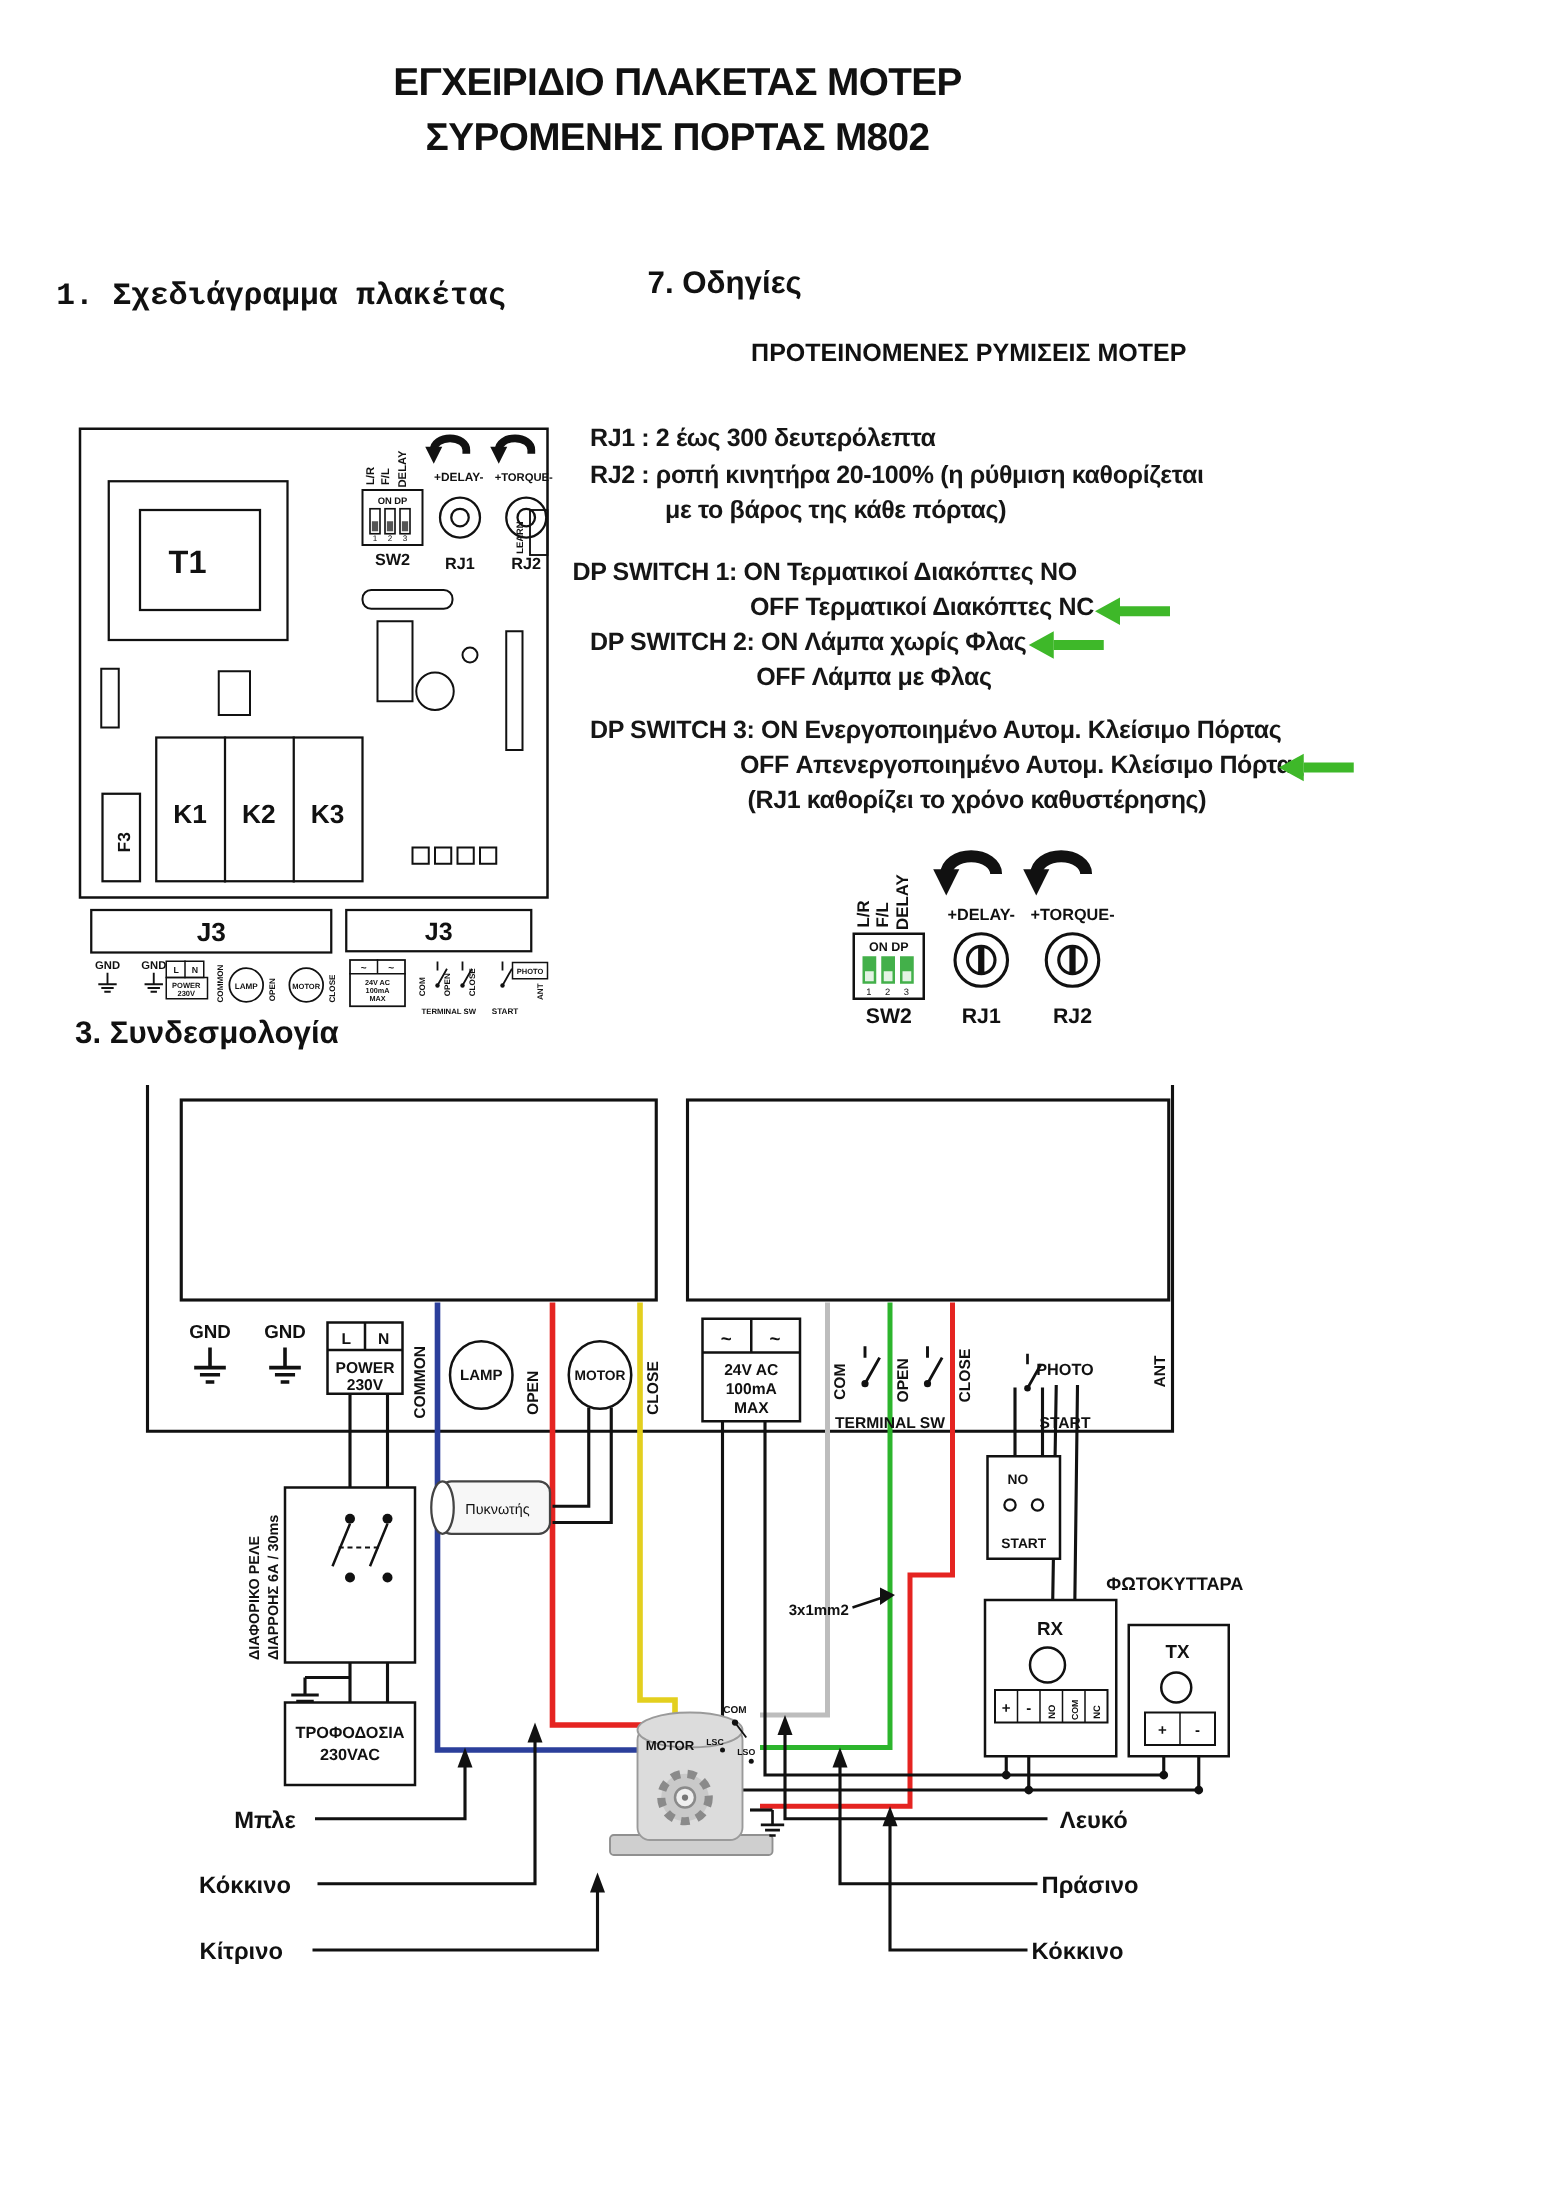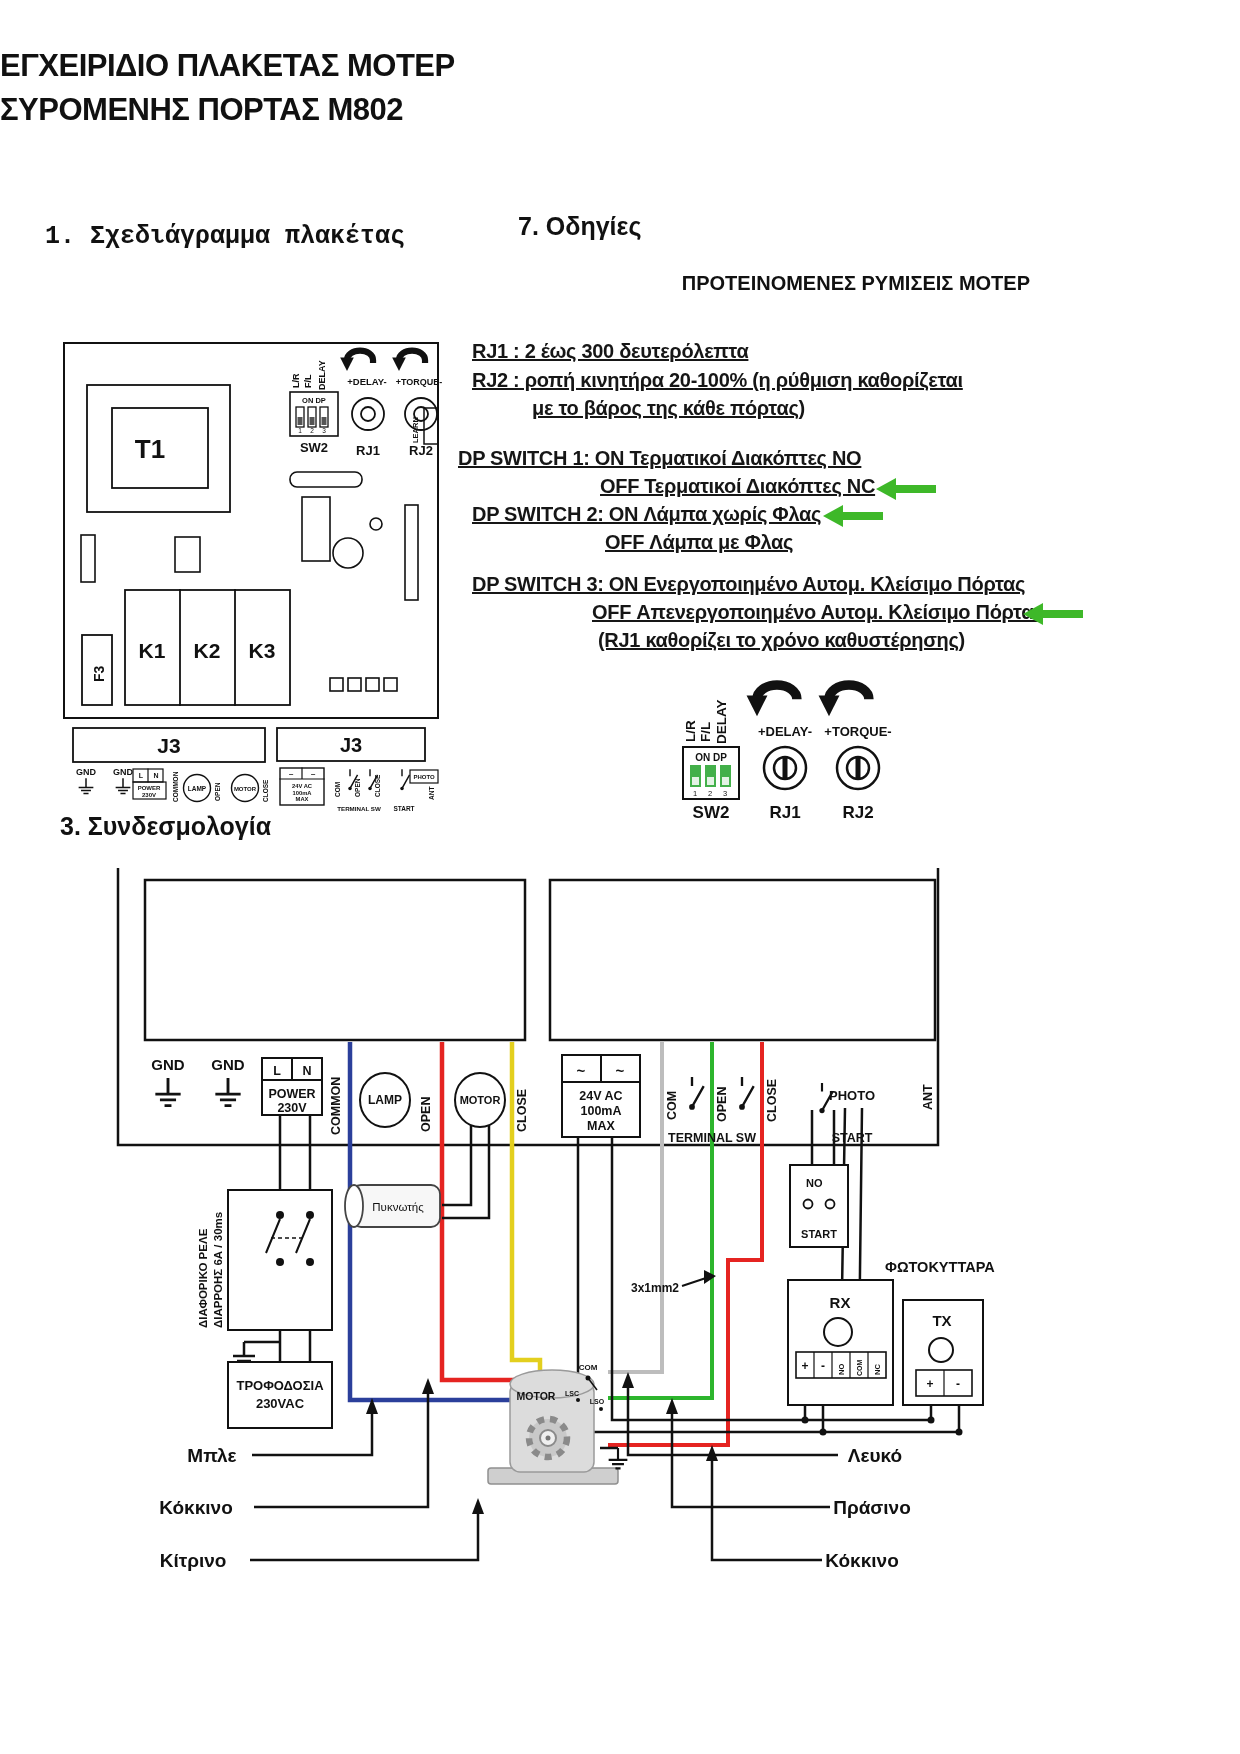--- a/index.html
+++ b/index.html
@@ -1,36 +1,36 @@
 <!DOCTYPE html>
 <html><head>
 <meta charset="utf-8">
 <style>
   html,body{margin:0;padding:0;background:#ffffff;}
   body{width:1240px;height:1754px;position:relative;overflow:hidden;
        font-family:"Liberation Sans",sans-serif;color:#1a1a1a;}
   .abs{position:absolute;white-space:nowrap;}
-  .title{width:1084px;text-align:left;font-size:31px;font-weight:700;letter-spacing:-0.5px;color:#111;}
+  .title{width:1084px;text-align:center;font-size:31px;font-weight:700;letter-spacing:-0.5px;color:#111;}
   .h2{font-size:25px;font-weight:700;color:#111;}
   .sub{font-size:20px;font-weight:700;text-align:center;color:#111;}
-  .ln{font-size:20px;font-weight:700;letter-spacing:-0.3px;color:#161616;text-decoration:underline;}
+  .ln{font-size:20px;font-weight:700;letter-spacing:-0.3px;color:#161616;}
   svg{position:absolute;left:0;top:0;pointer-events:none;}
   svg text{font-family:"Liberation Sans",sans-serif;fill:#111;}
 </style>
 </head>
 <body>
 
 <div class="abs title" style="top:48px;left:0;">ΕΓΧΕΙΡΙΔΙΟ ΠΛΑΚΕΤΑΣ ΜΟΤΕΡ</div>
 <div class="abs title" style="top:92px;left:0;">ΣΥΡΟΜΕΝΗΣ ΠΟΡΤΑΣ Μ802</div>
 
 <div class="abs h2" style="left:45px;top:222px;font-family:Liberation Mono, monospace;">1. Σχεδιάγραμμα πλακέτας</div>
 <div class="abs h2" style="left:518px;top:212px;">7. Οδηγίες</div>
 <div class="abs h2" style="left:60px;top:812px;text-align:center;">3. Συνδεσμολογία</div>
 
-<div class="abs sub" style="left:520px;top:272px;width:510px;text-align:right;">ΠΡΟΤΕΙΝΟΜΕΝΕΣ ΡΥΜΙΣΕΙΣ ΜΟΤΕΡ</div>
+<div class="abs sub" style="left:520px;top:272px;width:510px;">ΠΡΟΤΕΙΝΟΜΕΝΕΣ ΡΥΜΙΣΕΙΣ ΜΟΤΕΡ</div>
 
 <div class="abs ln" style="left:472px;top:340px;">RJ1 : 2 έως 300 δευτερόλεπτα</div>
 <div class="abs ln" style="left:472px;top:369px;">RJ2 : ροπή κινητήρα 20-100% (η ρύθμιση καθορίζεται</div>
 <div class="abs ln" style="left:532px;top:397px;">με το βάρος της κάθε πόρτας)</div>
 
 <div class="abs ln" style="left:458px;top:447px;">DP SWITCH 1: ON Τερματικοί Διακόπτες NO</div>
 <div class="abs ln" style="left:600px;top:475px;">OFF Τερματικοί Διακόπτες NC</div>
 <div class="abs ln" style="left:472px;top:503px;">DP SWITCH 2: ON Λάμπα χωρίς Φλας</div>
 <div class="abs ln" style="left:605px;top:531px;">OFF Λάμπα με Φλας</div>
 <div class="abs ln" style="left:472px;top:573px;text-align:center;">DP SWITCH 3: ON Ενεργοποιημένο Αυτομ. Κλείσιμο Πόρτας</div>

